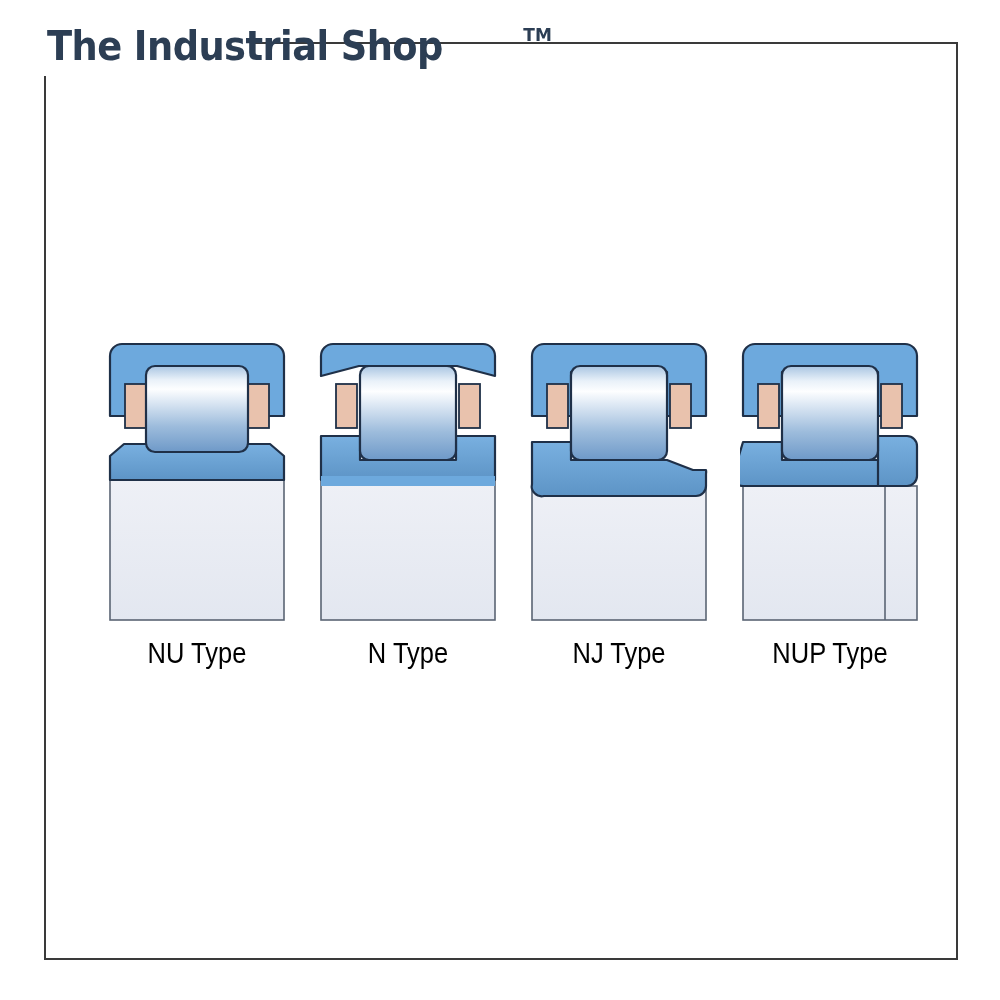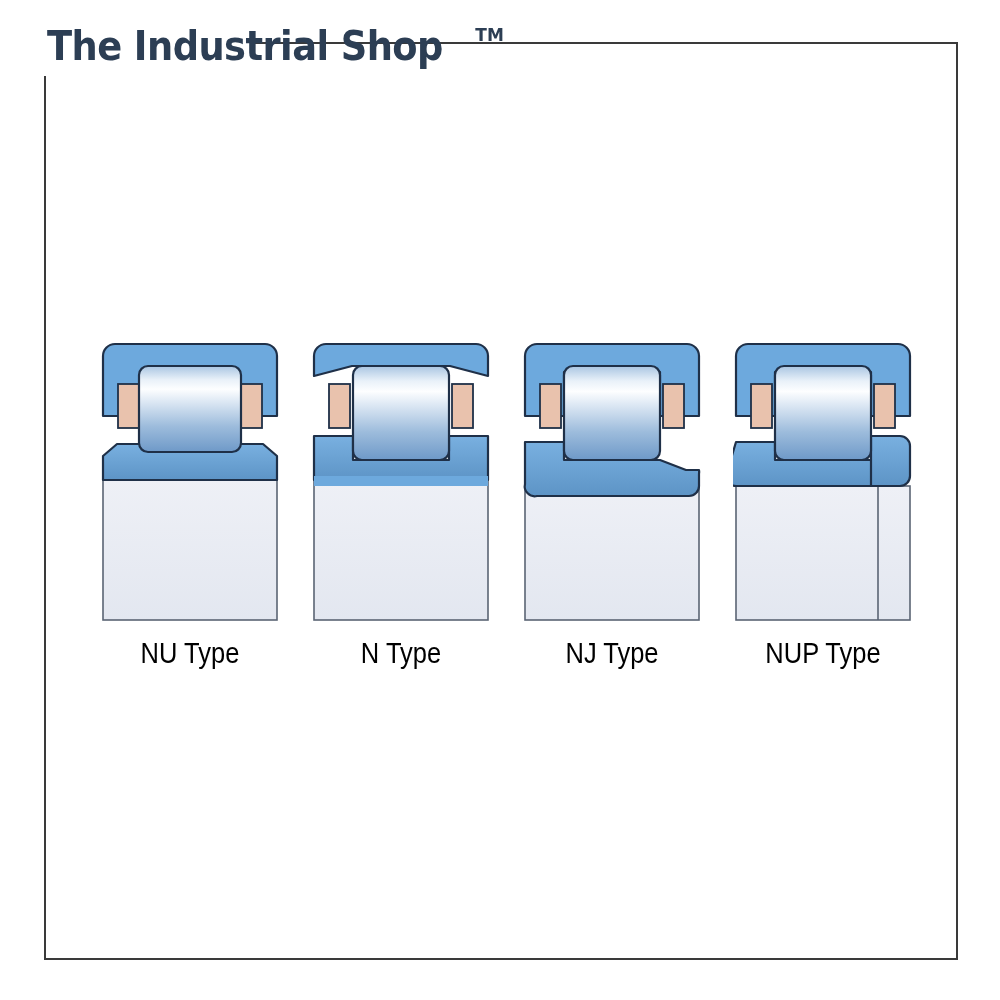--- a/index.html
+++ b/index.html
@@ -32,20 +32,21 @@
 
   
   #logo {
     position: absolute;
     left: 47px;
     top: 25px;
     display: flex;
     align-items: flex-start;
     color: #2c3e54;
     user-select: none;
+    gap: 48px;
   }
   #logo-text {
     font-family: "DejaVu Sans", sans-serif;
     font-size: 40px;
     font-weight: bold;
     letter-spacing: -0.6px;
     line-height: 1.05;
     transform: scaleX(0.92);
     transform-origin: left top;
     white-space: nowrap;
@@ -55,21 +56,21 @@
     font-size: 17px;
     font-weight: bold;
     line-height: 1;
     margin-left: -2px;
     margin-top: 2px;
   }
 
   
   #diagram {
     position: absolute;
-    left: 5px;
+    left: 12px;
     top: 300px;
     width: 800px;
     height: 400px;
   }
   .bearing-fig { position: absolute; top: 0; }
   .bearing-svg { display: block; }
 
   
   .type-label {
     position: absolute;

